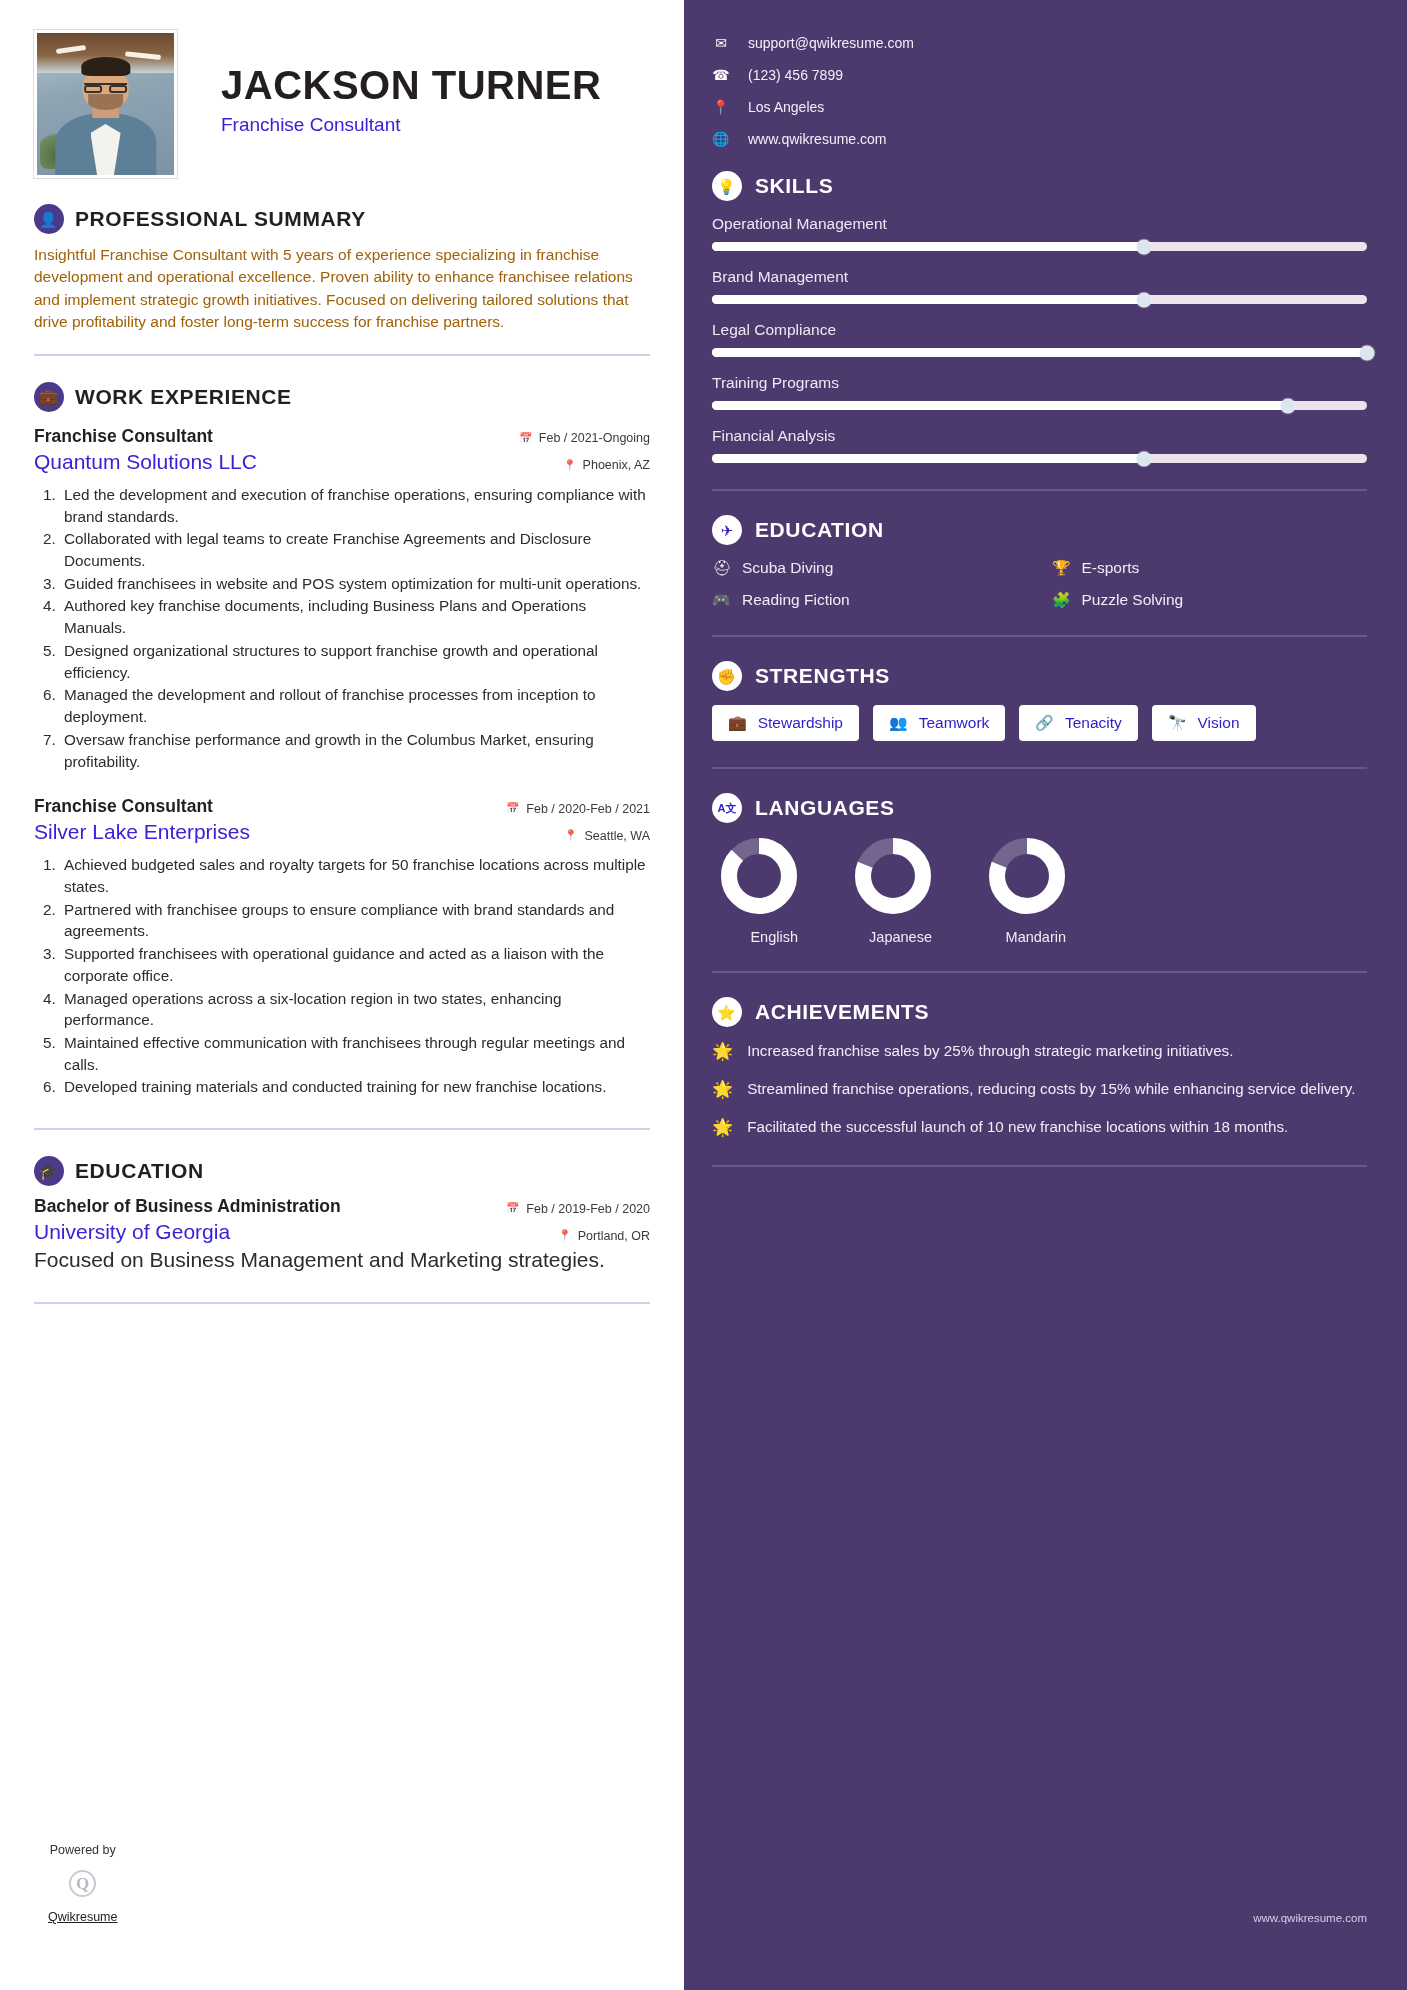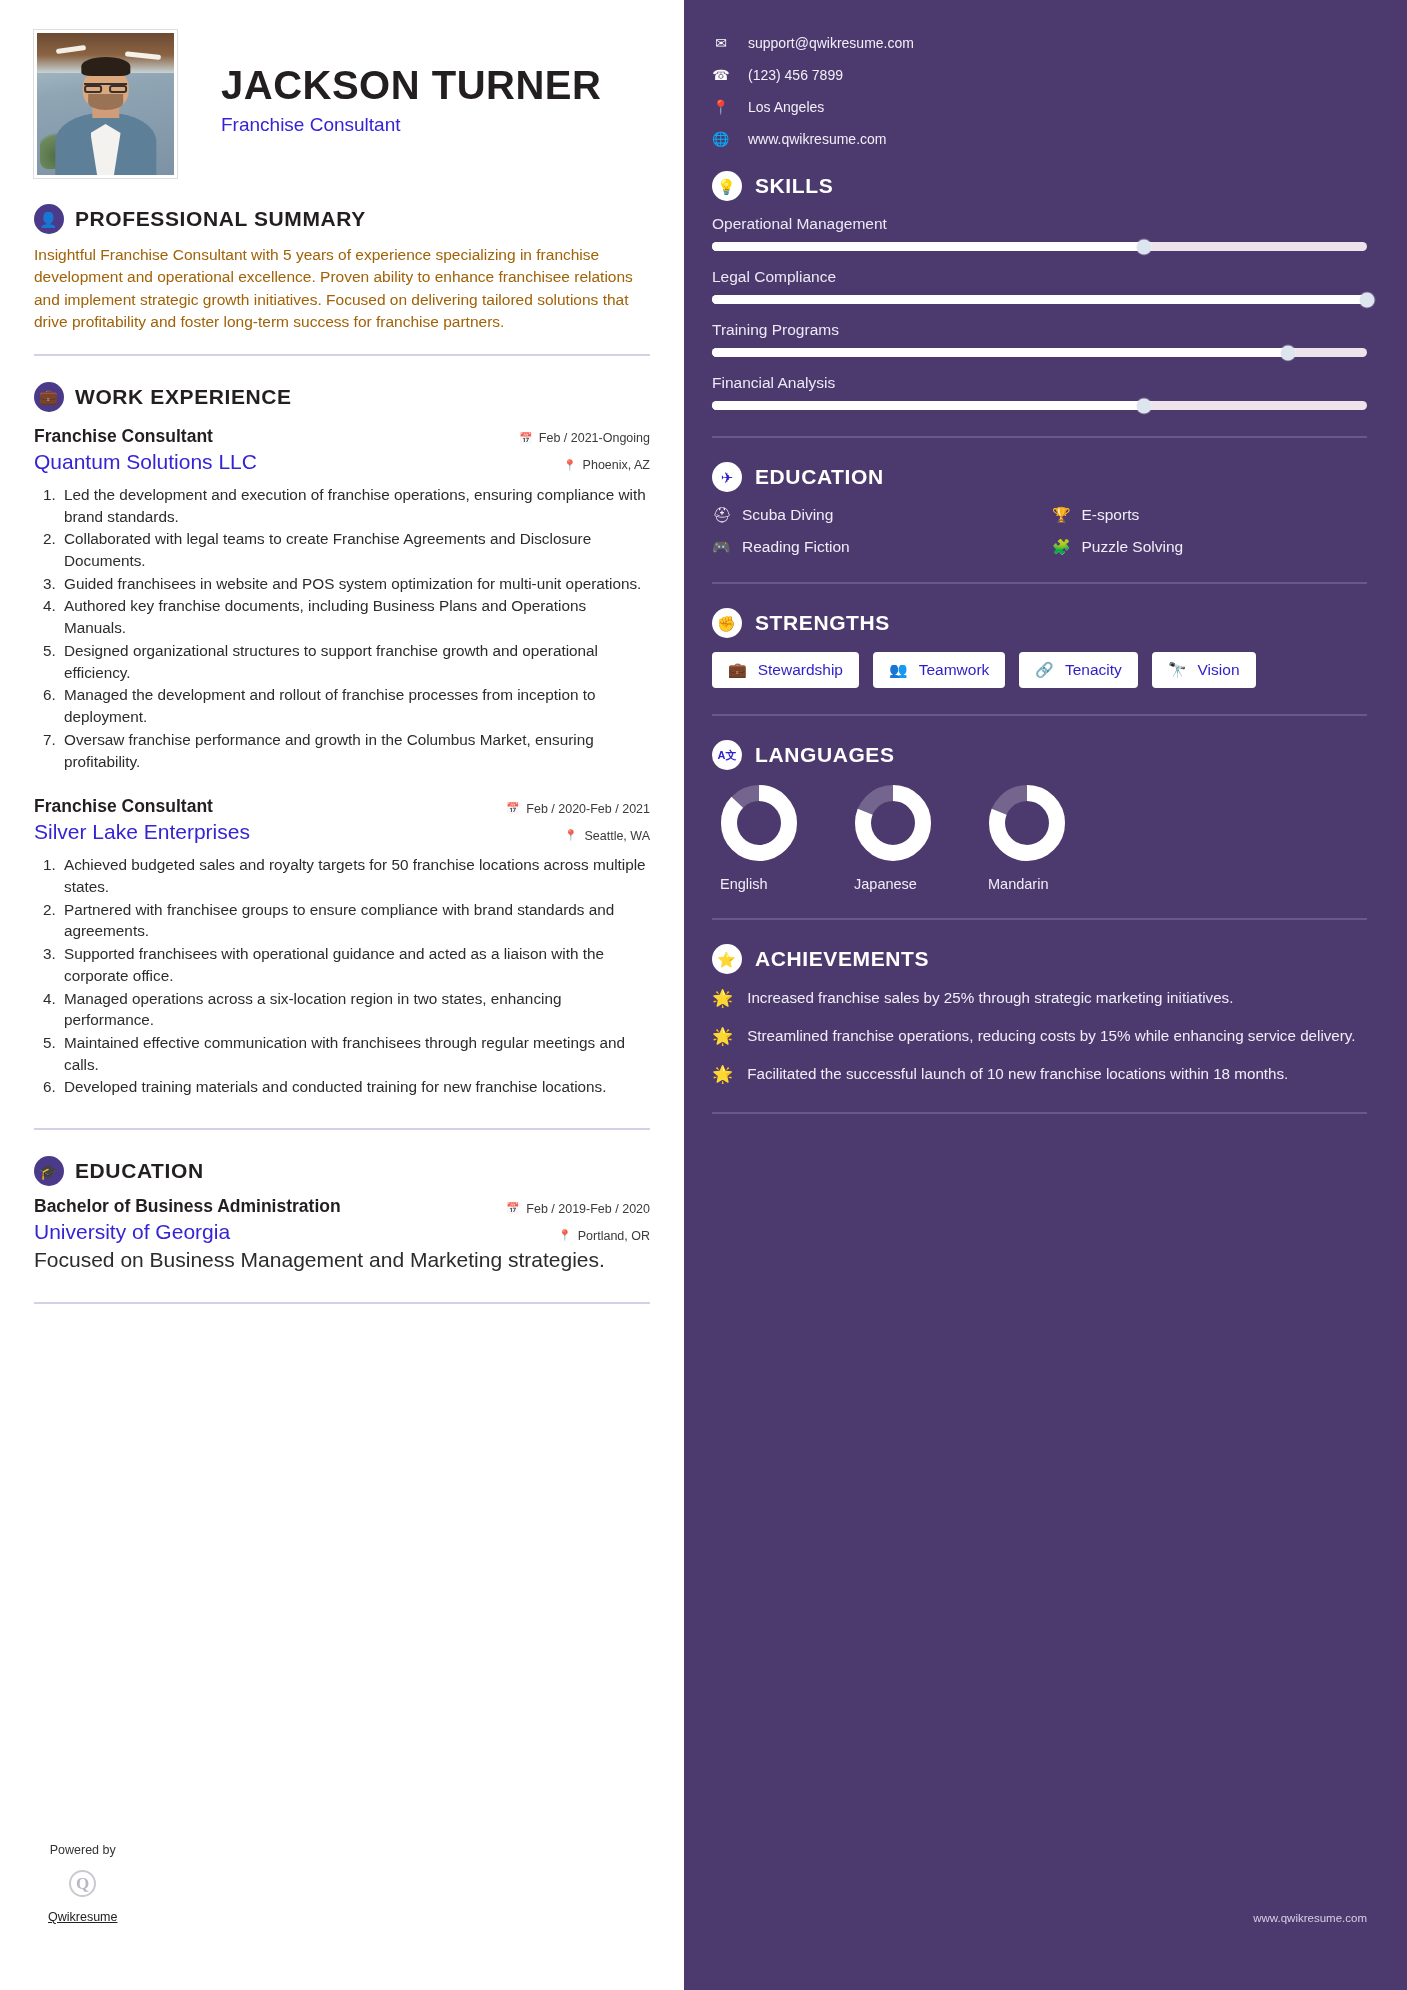--- a/index.html
+++ b/index.html
@@ -163,21 +163,21 @@
   .strengths-wrap { display:flex; flex-wrap:wrap; gap:14px; }
   .strength {
     background:#ffffff; color:#2d1ec7;
     border-radius:4px; padding:9px 16px;
     display:flex; align-items:center; gap:11px;
     font-size:15.5px;
   }
   .strength .si { font-size:15px; }
 
   .langs { display:flex; gap:56px; padding-left:8px; margin-top:4px; }
-  .lang { text-align:left; }
+  .lang { text-align:right; }
   .donut { width:78px; height:78px; }
   .lang-name { font-size:14.5px; color:#f0edf7; margin-top:10px; }
 
   .ach { display:flex; gap:14px; margin-bottom:16px; }
   .ach-ico { font-size:17px; flex:0 0 auto; line-height:1.3; }
   .ach-txt { font-size:15.2px; line-height:1.38; color:#f0edf7; }
 
   .rfooter {
     position:absolute; bottom:66px; right:40px;
     font-size:11.5px; color:#d7cfe7;
@@ -340,20 +340,27 @@
     </div>
     <div id="skills-list">
         <div class="skill">
           <div class="skill-name">Operational Management</div>
           <div class="bar">
             <div class="fill" style="width: 66%;"></div>
             <div class="knob" style="left: 66%;"></div>
           </div>
         </div>
         <div class="skill">
+          <div class="skill-name">Brand Management</div>
+          <div class="bar">
+            <div class="fill" style="width: 66%;"></div>
+            <div class="knob" style="left: 66%;"></div>
+          </div>
+        </div>
+        <div class="skill">
           <div class="skill-name">Legal Compliance</div>
           <div class="bar">
             <div class="fill" style="width: 100%;"></div>
             <div class="knob" style="left: 100%;"></div>
           </div>
         </div>
         <div class="skill">
           <div class="skill-name">Training Programs</div>
           <div class="bar">
             <div class="fill" style="width: 88%;"></div>

